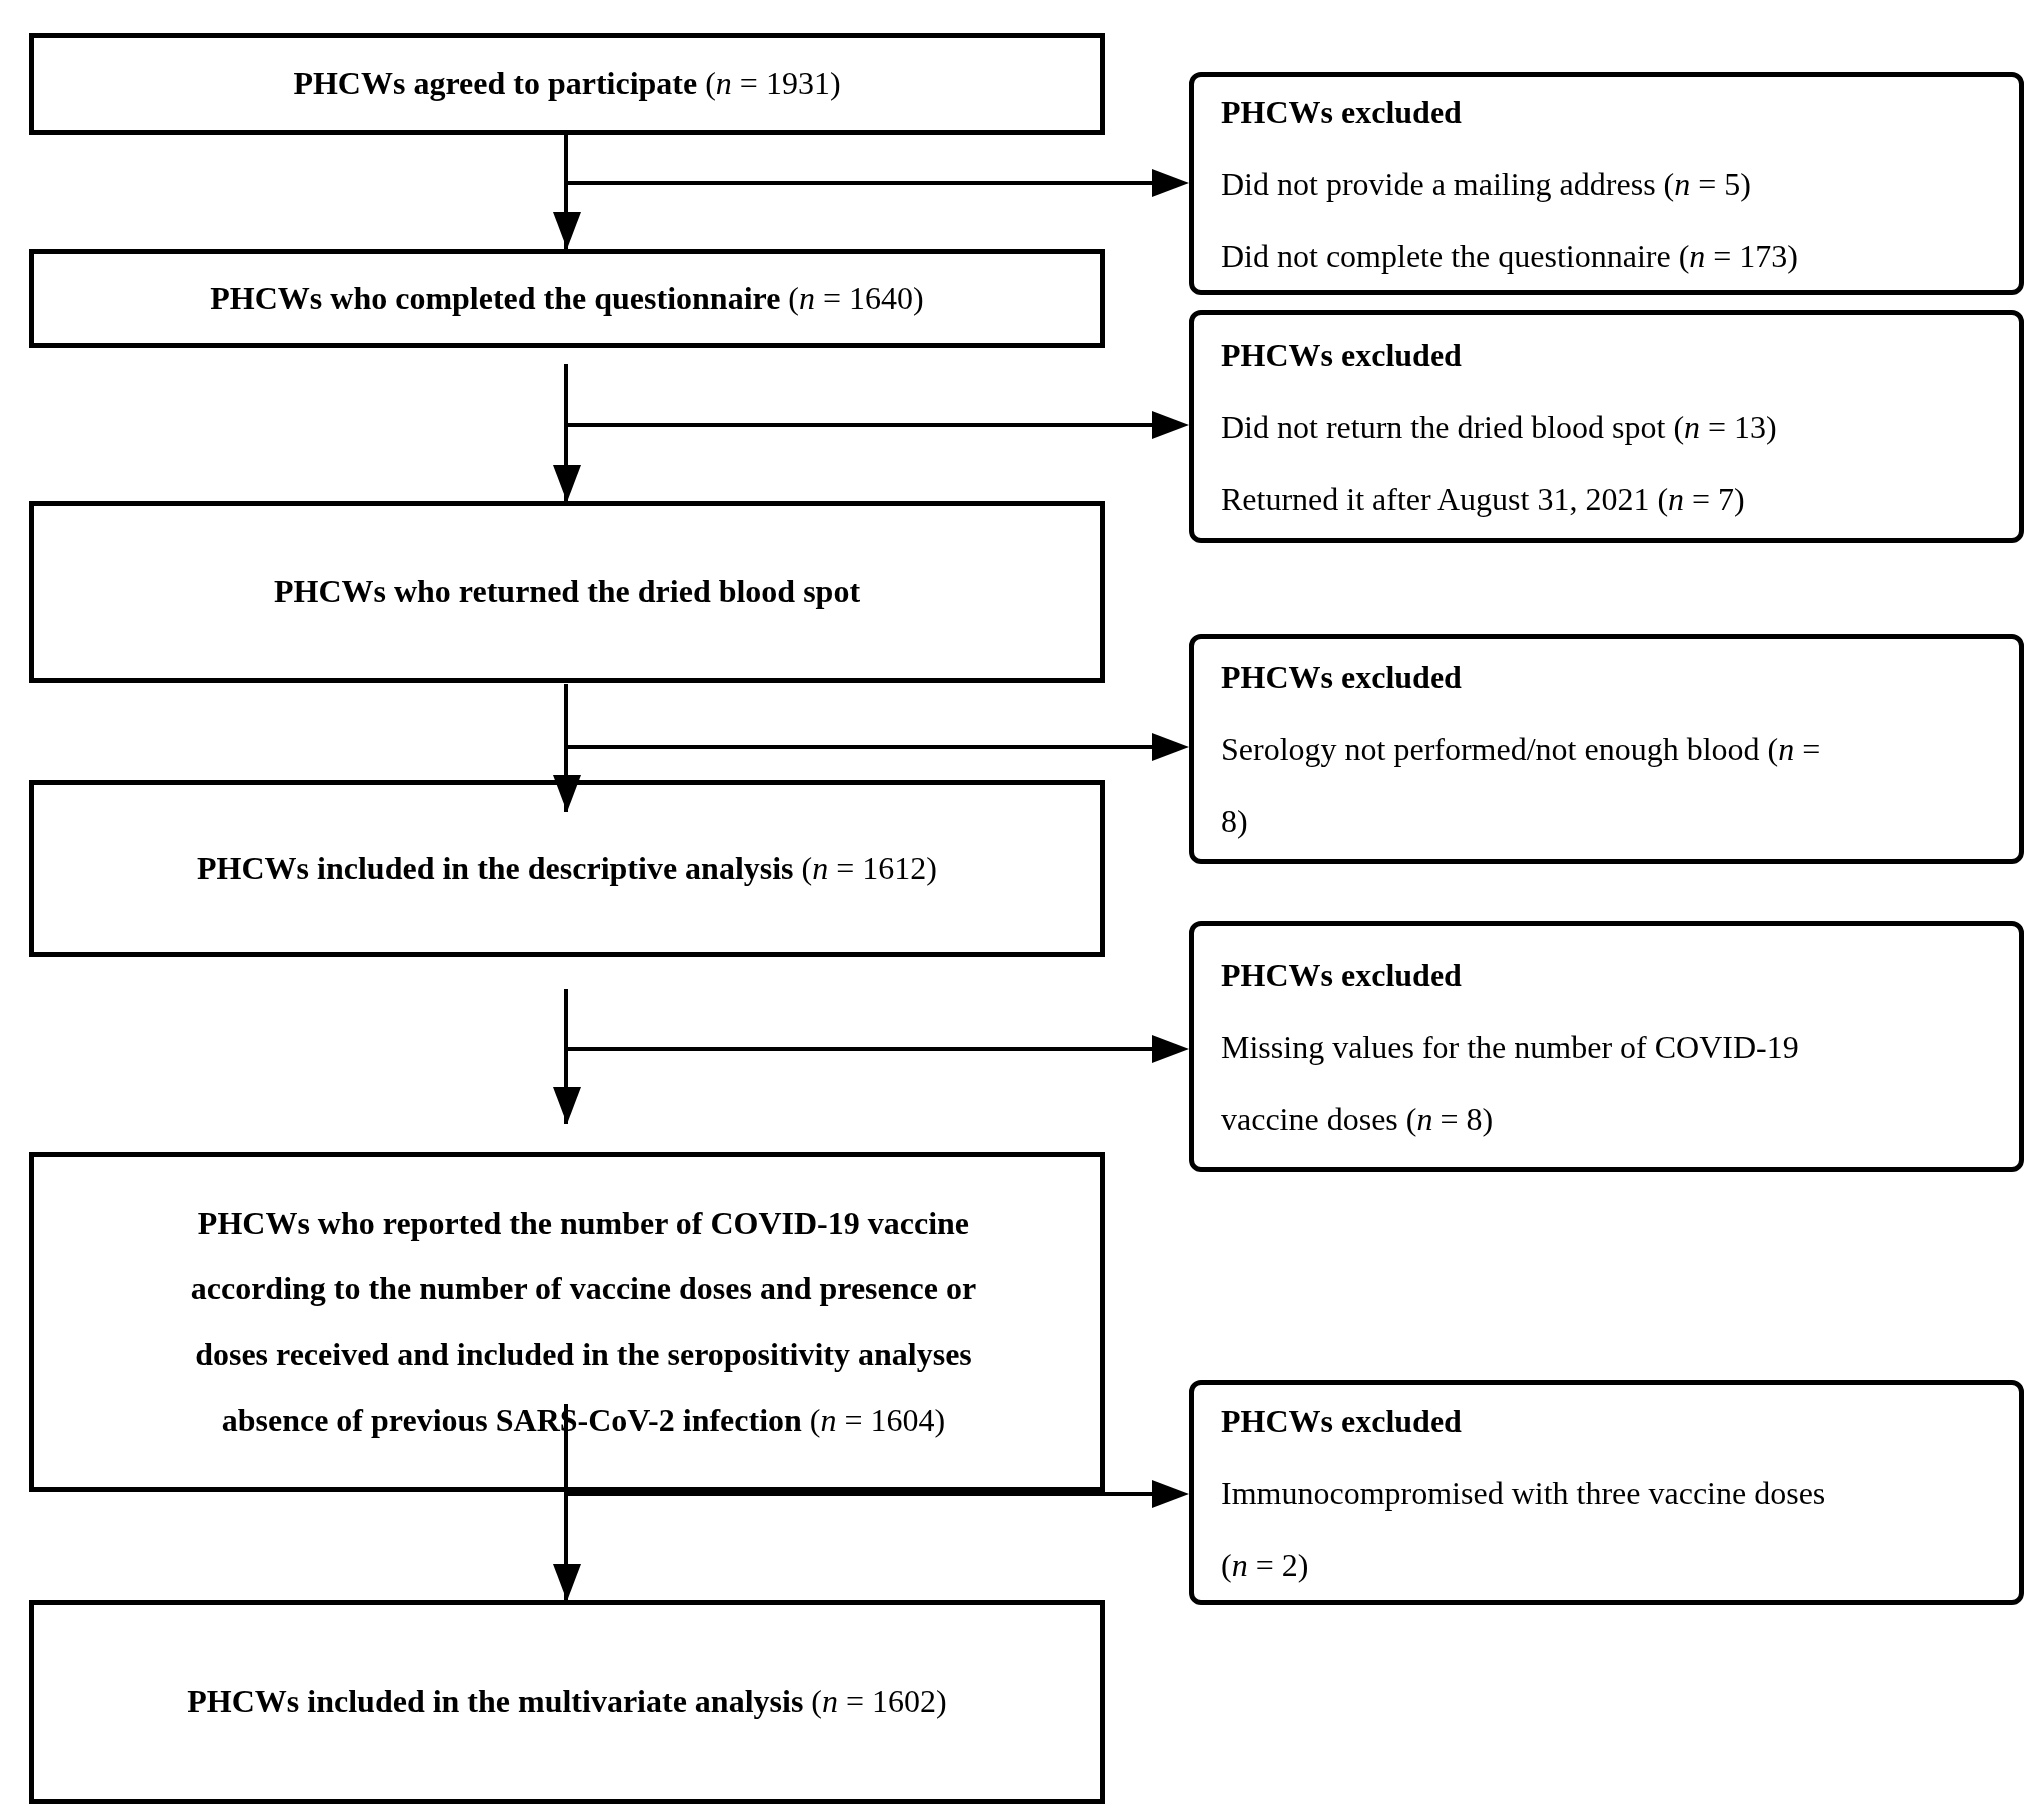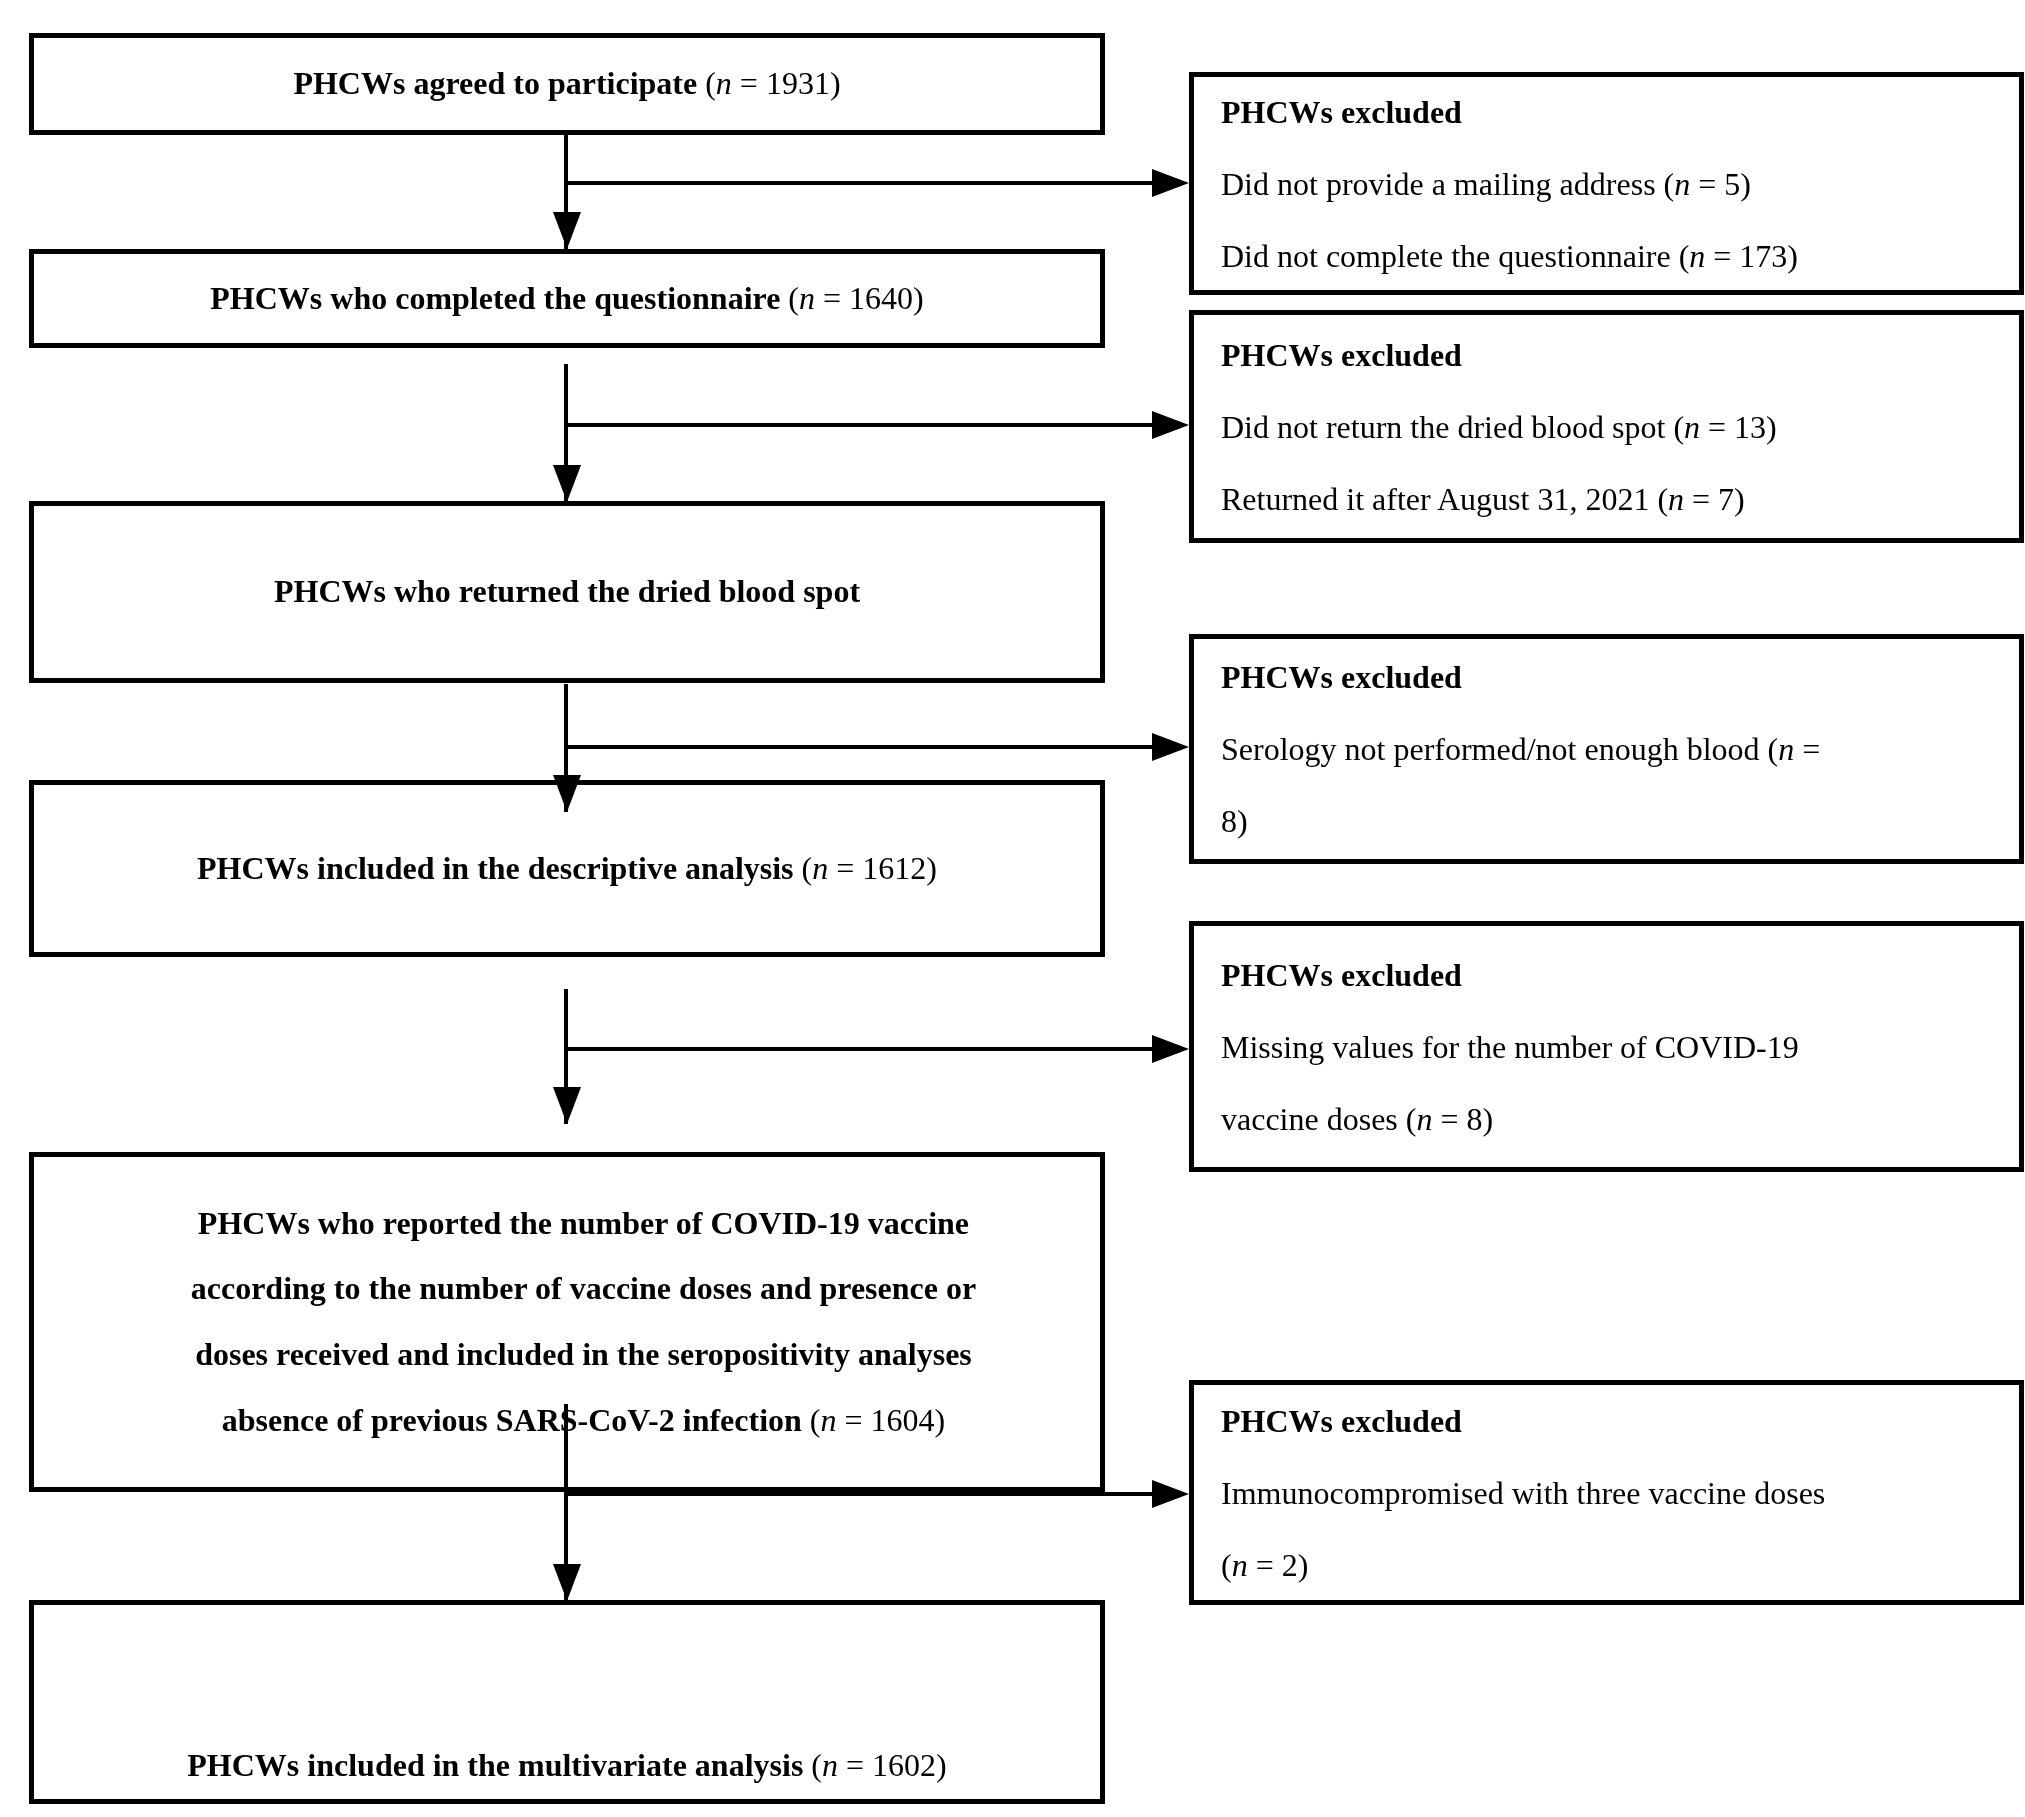--- a/index.html
+++ b/index.html
@@ -16,20 +16,21 @@
   }
   .main{
     left:29px;width:1076px;
     text-align:center;font-size:32px;font-weight:700;line-height:2.05;
     padding:0 5.1px;
   }
   .excl{
     left:1189px;width:835px;
     text-align:left;font-size:32px;font-weight:400;line-height:2.25;
     padding:0 18.4px 0 27px;
+    border-radius:12px;
   }
   .hdr{font-weight:700;}
   .b{font-weight:700;}
   .r{font-weight:400;}
   .it{font-style:italic;}
   .vline{position:absolute;width:4.1px;left:564px;background:#000000;}
   .hline{position:absolute;height:4.1px;background:#000000;}
   .ahead-down{
     position:absolute;width:0;height:0;left:553px;
     border-left:14px solid transparent;border-right:14px solid transparent;
@@ -60,21 +61,21 @@
   <div><span class="b">PHCWs included in the descriptive analysis </span><span class="r">(</span><span class="r it">n</span><span class="r"> = 1612)</span></div>
 </div>
 
 <div class="box main" style="top:1152px;height:340px;padding-left:38px;">
   <div><span class="b">PHCWs who reported the number of COVID-19 vaccine</span></div>
   <div><span class="b">according to the number of vaccine doses and presence or</span></div>
   <div><span class="b">doses received and included in the seropositivity analyses</span></div>
   <div><span class="b">absence of previous SARS-CoV-2 infection </span><span class="r">(</span><span class="r it">n</span><span class="r"> = 1604)</span></div>
 </div>
 
-<div class="box main" style="top:1600px;height:204px;justify-content:flex-end;">
+<div class="box main" style="top:1600px;height:204px;">
   <div><span class="b">PHCWs included in the multivariate analysis </span><span class="r">(</span><span class="r it">n</span><span class="r"> = 1602)</span></div>
 </div>
 
 <div class="box excl" style="top:72px;height:223px;">
   <div class="hdr">PHCWs excluded</div>
   <div><span class="r">Did not provide a mailing address </span><span class="r">(</span><span class="r it">n</span><span class="r"> = 5)</span></div>
   <div><span class="r">Did not complete the questionnaire </span><span class="r">(</span><span class="r it">n</span><span class="r"> = 173)</span></div>
 </div>
 
 <div class="box excl" style="top:310px;height:233px;">

